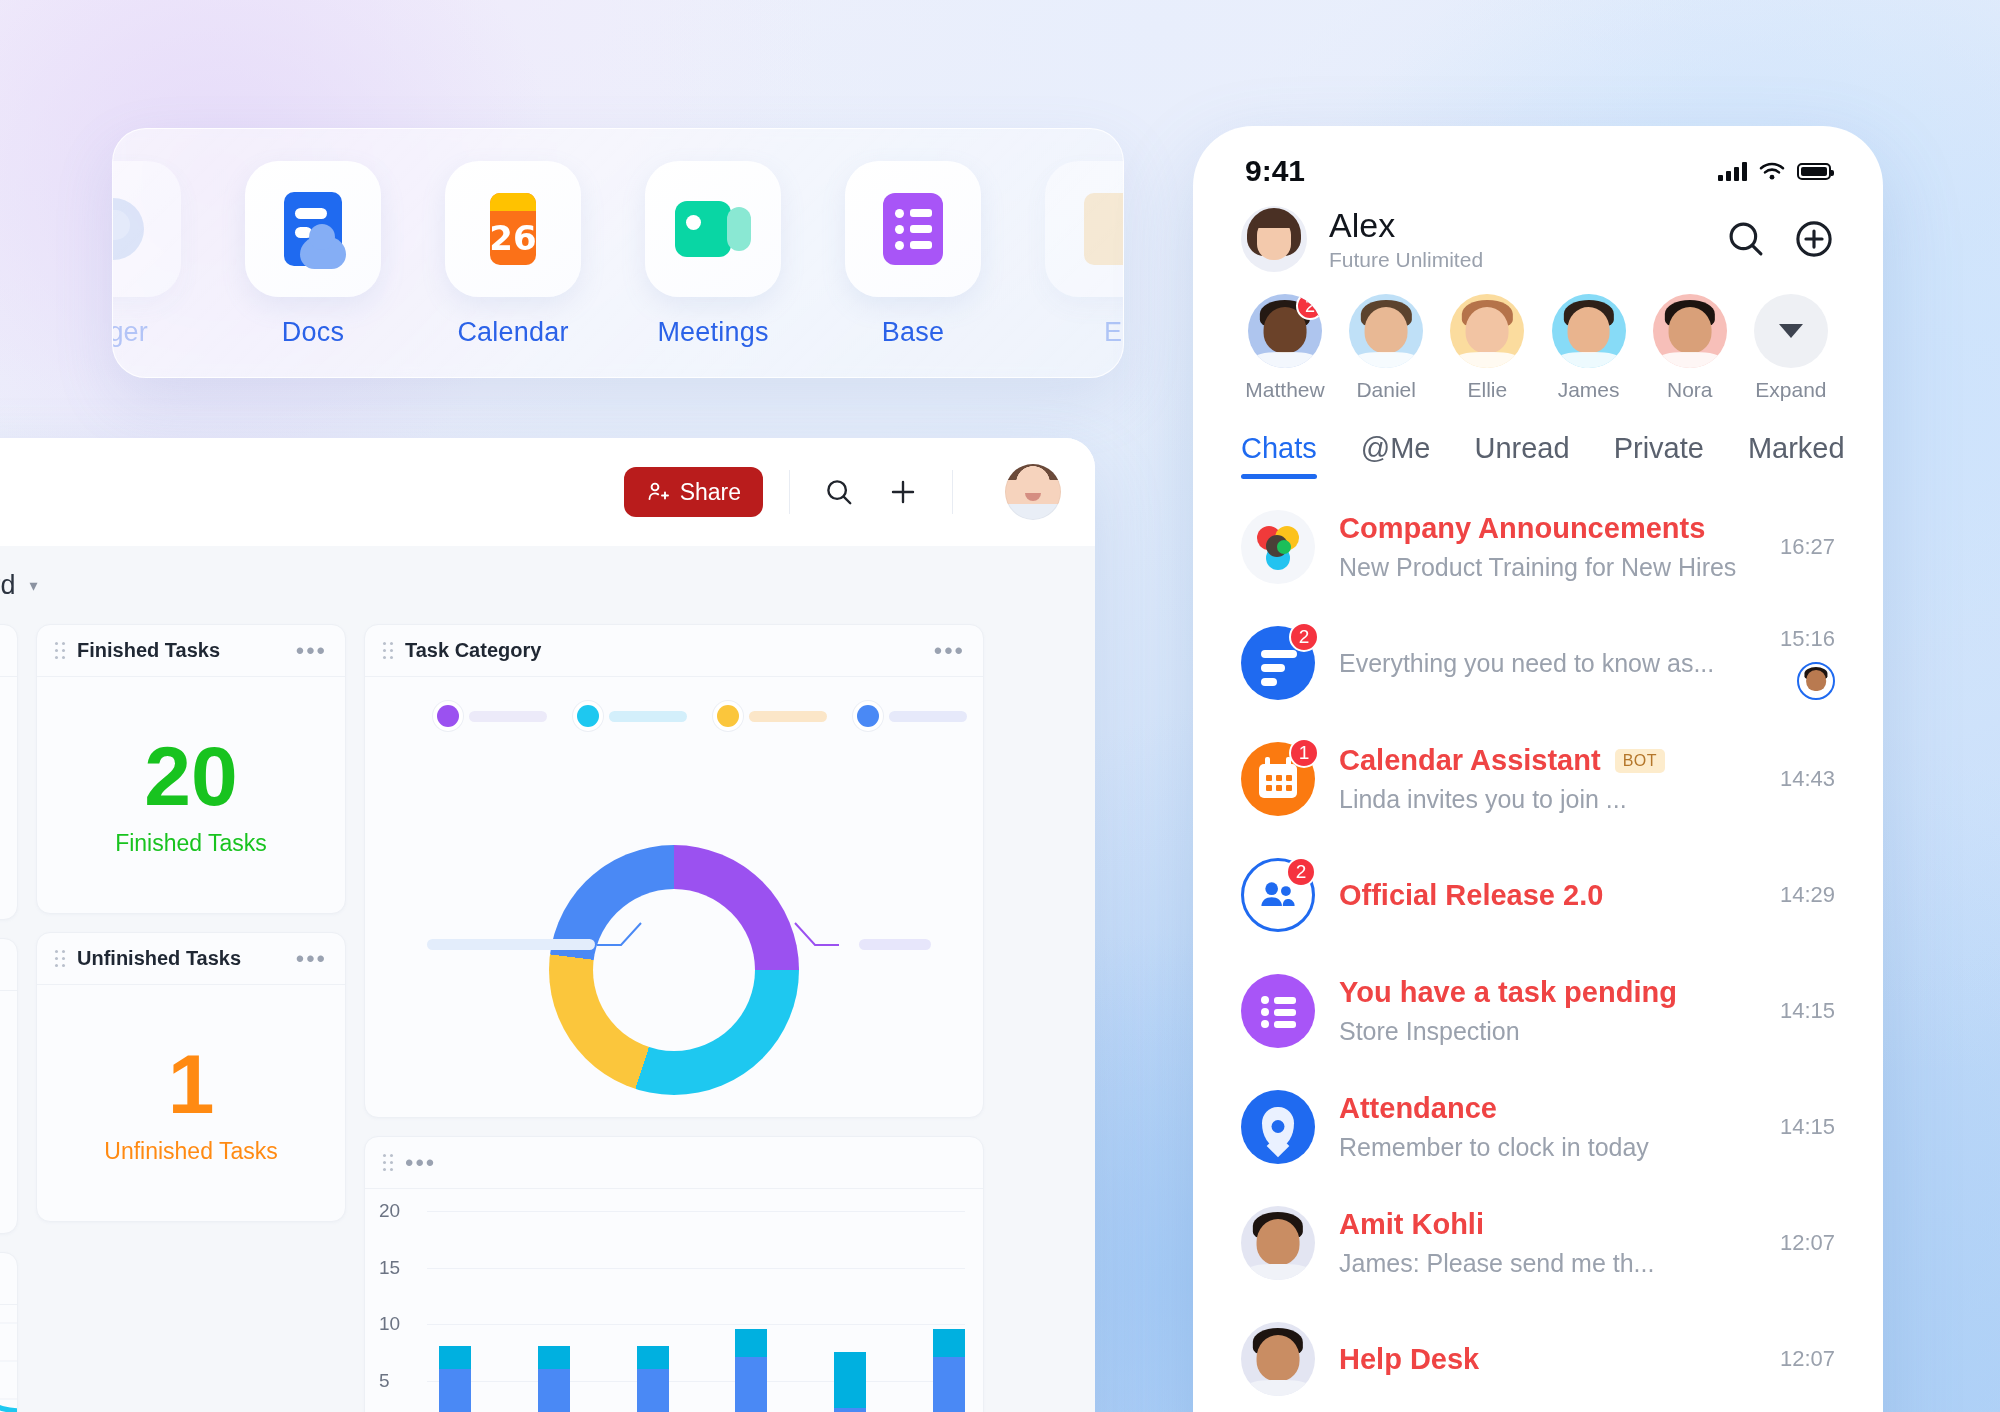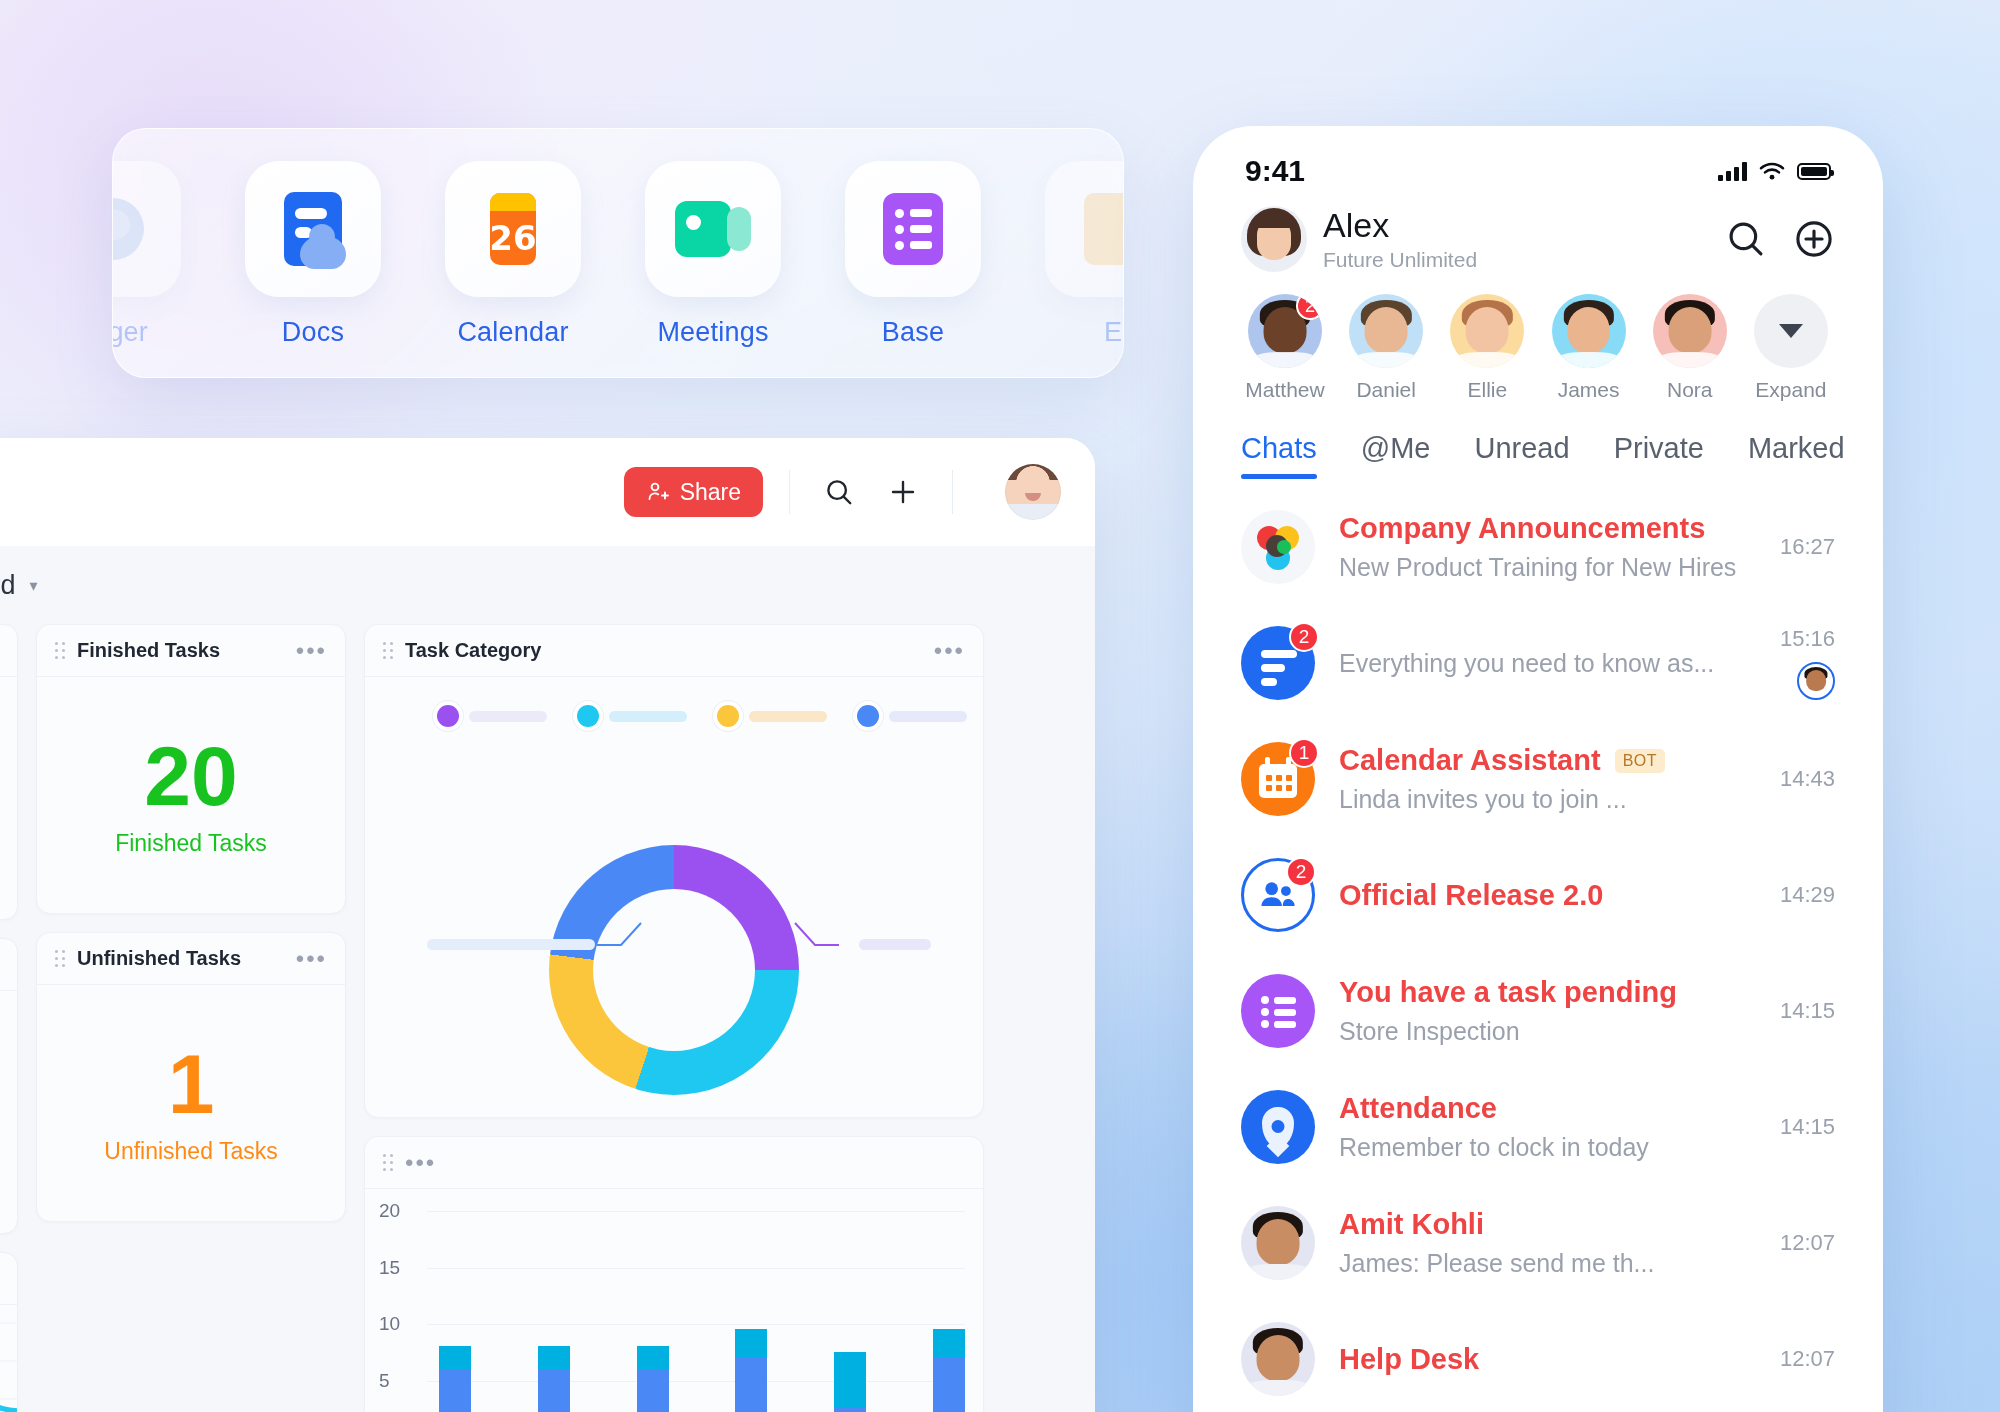--- a/index.html
+++ b/index.html
@@ -101,21 +101,21 @@
     border-radius: 30px;
     box-shadow: 0 28px 70px rgba(110,140,195,.20);
     overflow: hidden;
   }
   .dash-topbar{
     height: 108px; background:#fff; display:flex; align-items:center; justify-content:flex-end;
     padding-right: 34px; gap: 0;
   }
   .share-btn{
     display:flex; align-items:center; gap:10px;
-    background:#ef4444; color:#fff; border:none; border-radius:12px;
+    background:#b91c1c; color:#fff; border:none; border-radius:12px;
     height:50px; padding:0 22px; font-size:23px; cursor:pointer;
     font-family:"Liberation Sans", sans-serif;
   }
   .topbar-div{ width:1px; height:44px; background:#e8ecf3; margin:0 26px;}
   .icon-btn{ width:46px; height:46px; display:flex; align-items:center; justify-content:center; cursor:pointer;}
   .avatar-head{
     width:56px; height:56px; border-radius:50%; margin-left:26px;
     background: radial-gradient(circle at 50% 34%, #f6d3bd 0 36%, rgba(246,211,189,0) 37%),
                 linear-gradient(#6b4a3a 0 28%, #f6d3bd 28% 72%, #e9eef6 72%);
     box-shadow: inset 0 0 0 1px rgba(0,0,0,.04);
@@ -195,21 +195,21 @@
   }
   .statusbar{ height:62px; display:flex; align-items:center; justify-content:space-between; padding:12px 44px 0 44px;}
   .clock{ font-size:30px; font-weight:bold; color:#0a0d12;}
   .status-icons{ display:flex; align-items:center; gap:12px;}
   .sig{ display:flex; align-items:flex-end; gap:3px; height:20px;}
   .sig i{ width:5px; background:#0a0d12; border-radius:1px; display:block;}
   .bat{ width:34px; height:17px; border:2px solid #0a0d12; border-radius:5px; position:relative; padding:2px;}
   .bat::after{ content:""; position:absolute; right:-5px; top:5px; width:3px; height:6px; background:#0a0d12; border-radius:0 2px 2px 0;}
   .bat i{ display:block; height:100%; background:#0a0d12; border-radius:2px;}
 
-  .ph-header{ display:flex; align-items:center; padding: 10px 40px 0 40px; gap:16px;}
+  .ph-header{ display:flex; align-items:center; padding: 10px 40px 0 40px; gap:22px;}
   .ph-avatar{
     width:66px; height:66px; border-radius:50%; position:relative; overflow:hidden;
     background:#eceef6;
   }
   .ph-avatar .hair{ position:absolute; left:6px; top:2px; right:6px; height:48px; background:#4a3024; border-radius:28px 28px 18px 18px;}
   .ph-avatar .face{ position:absolute; left:16px; top:12px; width:34px; height:42px; background:#f3c9ac; border-radius:17px 17px 16px 16px;}
   .ph-avatar .hairf{ position:absolute; left:13px; top:8px; width:40px; height:14px; background:#4a3024; border-radius:20px 20px 4px 4px;}
   .ph-name{ flex:1; display:flex; flex-direction:column; gap:3px;}
   .ph-name .n{ font-size:34px; color:#12161d;}
   .ph-name .s{ font-size:21px; color:#9aa1ad;}

